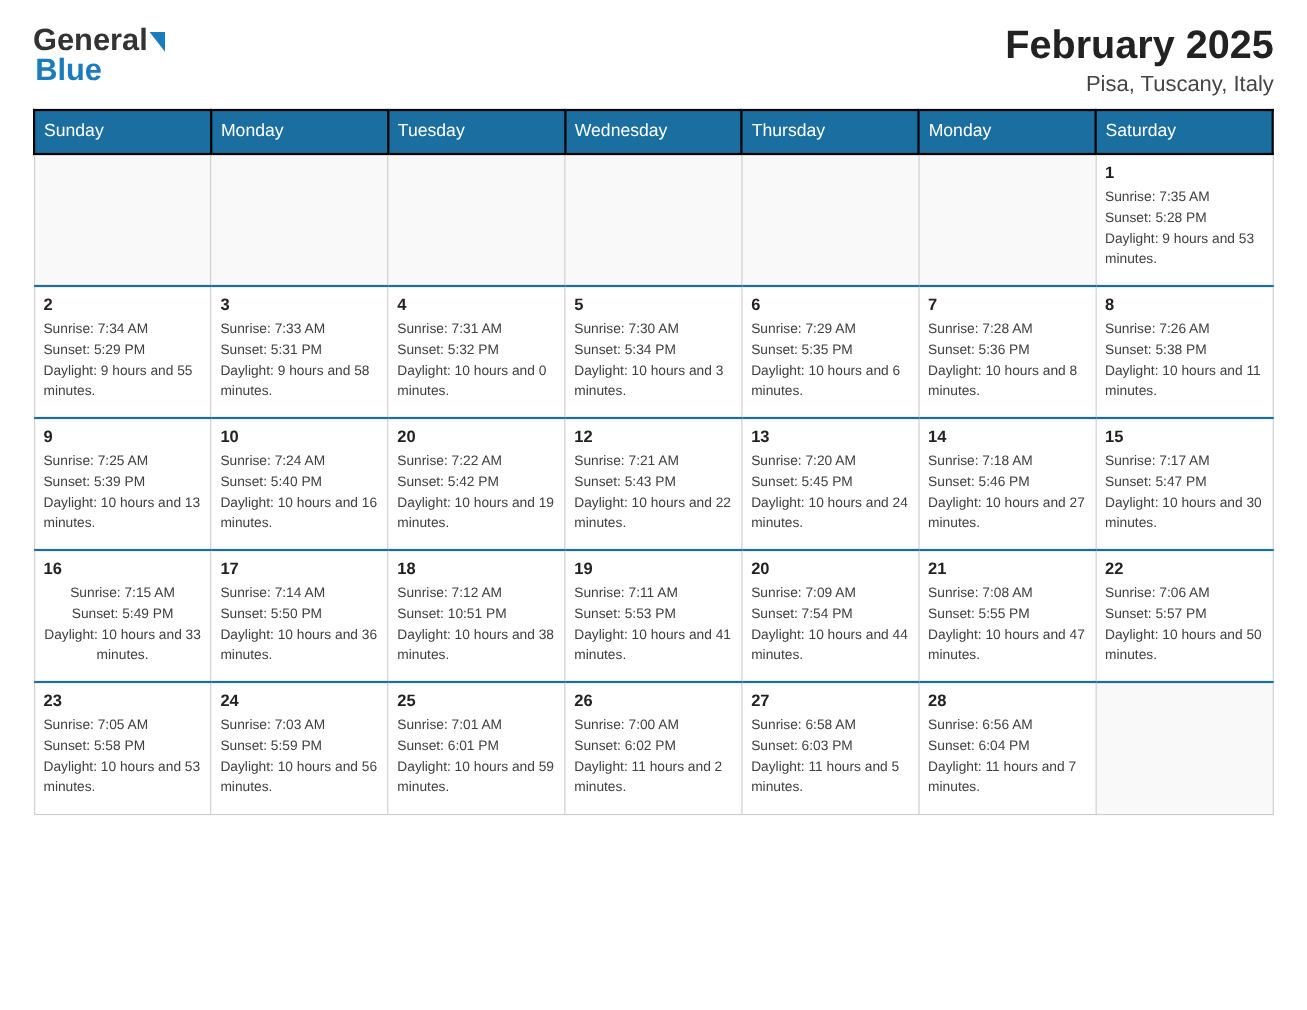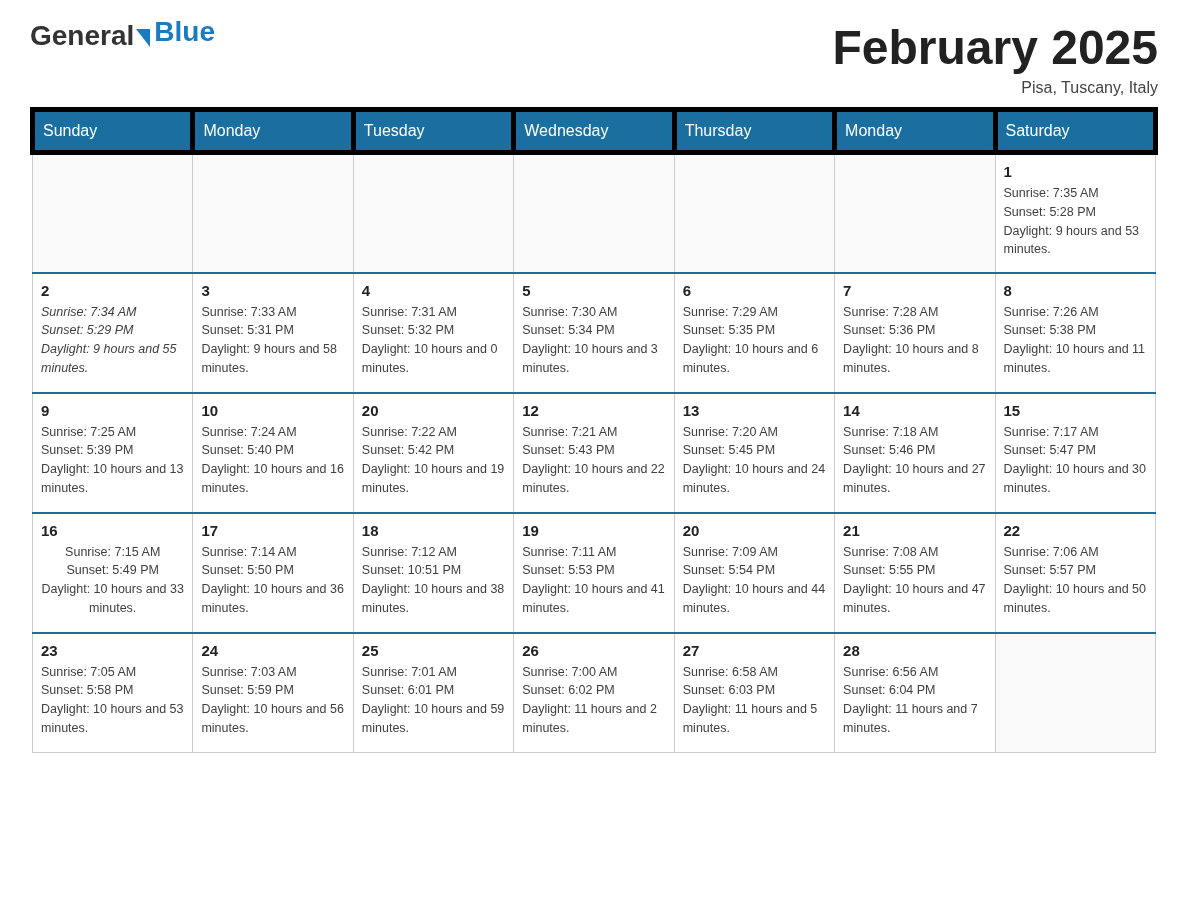--- a/index.html
+++ b/index.html
@@ -11,21 +11,21 @@
       min-height: 918px;
     }
     .header {
       display: flex;
       justify-content: space-between;
       align-items: flex-start;
       margin-bottom: 10px;
     }
     .logo {
       display: flex;
-      flex-direction: row;
+      flex-direction: column;
       align-items: flex-start;
     }
     .logo-text {
       font-size: 28px;
       font-weight: bold;
       color: #333;
       display: flex;
       align-items: center;
     }
     .logo-general { color: #333; }
@@ -40,42 +40,42 @@
       margin-right: 2px;
       vertical-align: middle;
       position: relative;
       top: 2px;
     }
     .logo-blue { color: #1a7bbf; }
     .title-section {
       text-align: right;
     }
     .month-title {
-      font-size: 48px;
+      font-size: 36px;
       font-weight: bold;
       color: #222;
     }
     .location-title {
-      font-size: 16px;
+      font-size: 20px;
       color: #444;
       margin-top: 4px;
     }
     .calendar {
       width: 100%;
       border-collapse: collapse;
       margin-top: 10px;
     }
     .calendar th {
       background-color: #1a6fa0;
       color: #fff;
       padding: 10px 8px;
       text-align: left;
       font-size: 16px;
       font-weight: normal;
-      border: 5px solid #000000;
+      border: 2px solid #000000;
     }
     .calendar td {
       vertical-align: top;
       padding: 8px;
       border: 1px solid #ccc;
       width: calc(100%/7);
       font-size: 13px;
       color: #333;
       min-height: 100px;
       height: 120px;
@@ -141,21 +141,21 @@
         <td>
           <span class="day-number">1</span>
           <div class="day-info" style="white-space: pre-line;">Sunrise: 7:35 AM
 Sunset: 5:28 PM
 Daylight: 9 hours and 53 minutes.</div>
         </td>
       </tr>
       <tr class="week-row">
         <td>
           <span class="day-number">2</span>
-          <div class="day-info" style="white-space: pre-line; font-style: italic;">Sunrise: 7:34 AM
+          <div class="day-info" style="white-space: pre-line;">Sunrise: 7:34 AM
 Sunset: 5:29 PM
 Daylight: 9 hours and 55 minutes.</div>
         </td>
         <td>
           <span class="day-number">3</span>
           <div class="day-info" style="white-space: pre-line;">Sunrise: 7:33 AM
 Sunset: 5:31 PM
 Daylight: 9 hours and 58 minutes.</div>
         </td>
         <td>
@@ -254,21 +254,21 @@
         </td>
         <td>
           <span class="day-number">19</span>
           <div class="day-info" style="white-space: pre-line;">Sunrise: 7:11 AM
 Sunset: 5:53 PM
 Daylight: 10 hours and 41 minutes.</div>
         </td>
         <td>
           <span class="day-number">20</span>
           <div class="day-info" style="white-space: pre-line;">Sunrise: 7:09 AM
-Sunset: 5:54 PM
+Sunset: 7:54 PM
 Daylight: 10 hours and 44 minutes.</div>
         </td>
         <td>
           <span class="day-number">21</span>
           <div class="day-info" style="white-space: pre-line;">Sunrise: 7:08 AM
 Sunset: 5:55 PM
 Daylight: 10 hours and 47 minutes.</div>
         </td>
         <td>
           <span class="day-number">22</span>

